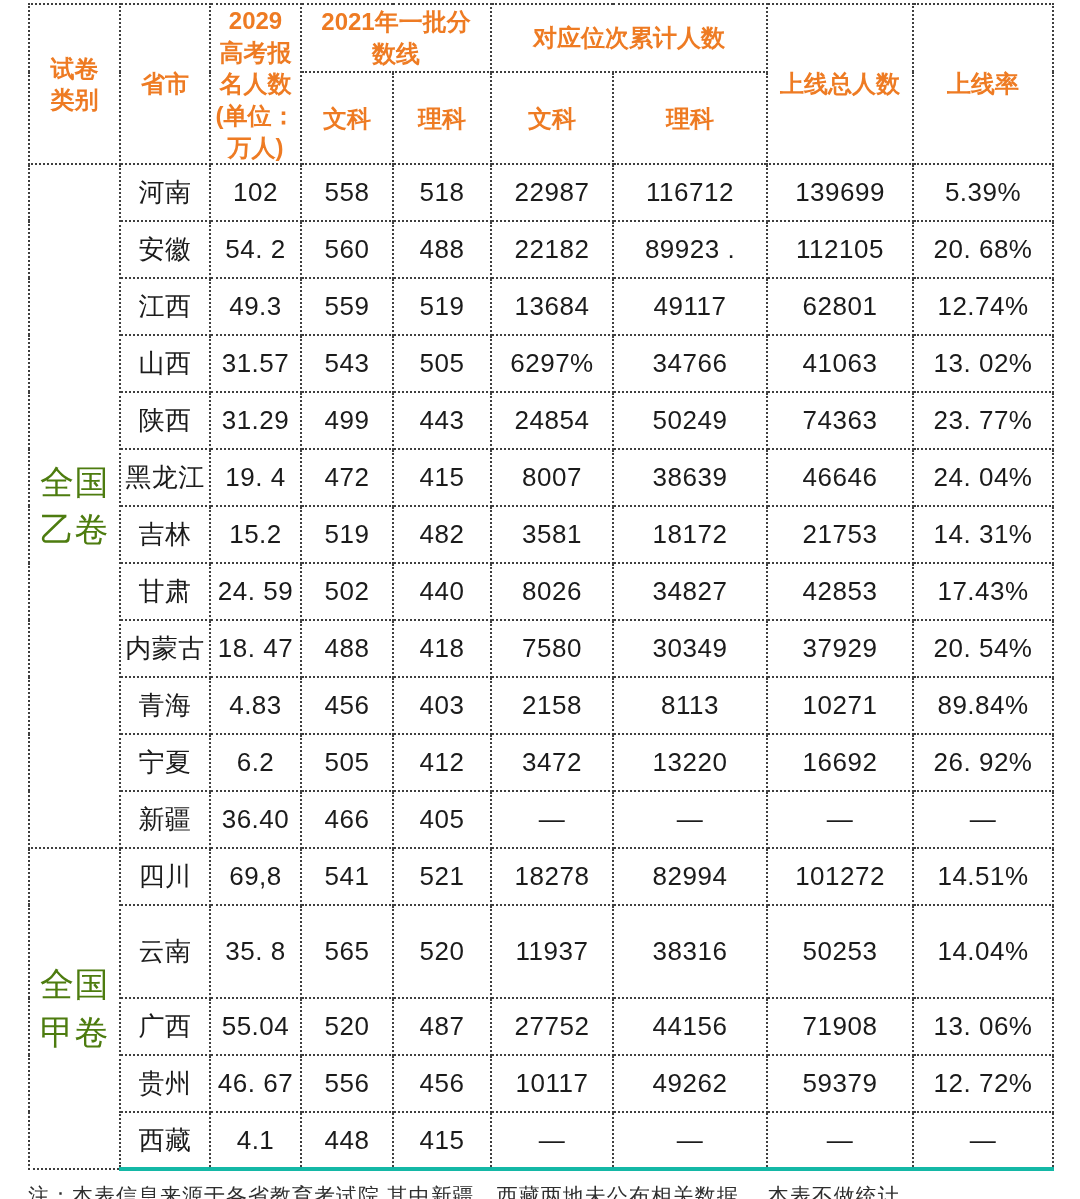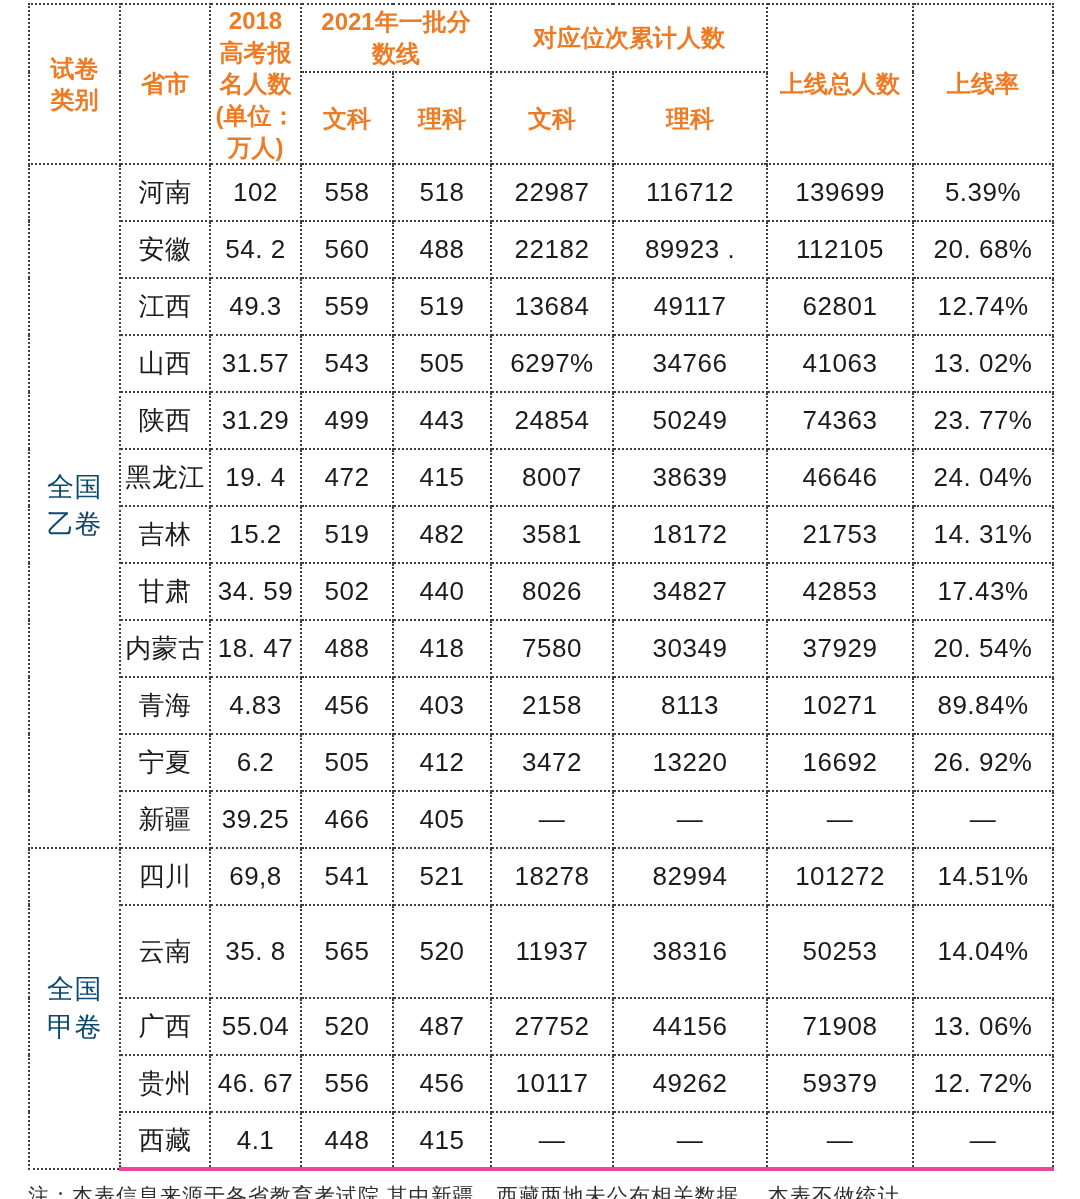--- a/index.html
+++ b/index.html
@@ -33,25 +33,25 @@
   }
   .score-table thead tr.head-top { height: 62px; }
   .score-table thead tr.head-sub { height: 88px; }
   .score-table tbody tr { height: 57px; }
   .score-table tbody tr:nth-child(14) { height: 93px; }
   .score-table tbody td {
     font-size: 26px;
     color: #1b1b1b;
     letter-spacing: 0.5px;
   }
-  .score-table tbody tr:last-child td { border-bottom: 4px solid #ec4899; }
+  .score-table tbody tr:last-child td { border-bottom: 4px solid #14b8a6; }
   .score-table td.group-cell {
     border-bottom: 2px dotted #3f3f3f;
-    font-size: 27px;
-    color: #0c4a6e;
+    font-size: 34px;
+    color: #4d7c0f;
     white-space: pre-line;
     line-height: 1.4;
   }
   .footnote {
     margin-top: 11px;
     font-size: 21px;
     color: #2e2e2e;
     letter-spacing: 1px;
     white-space: nowrap;
   }
@@ -70,21 +70,21 @@
         <col style="width:122px">
       <col style="width:154px">
         <col style="width:146px">
         <col style="width:140px">
     </colgroup>
     <thead>
       <tr class="head-top">
         <th rowspan="2">试卷
 类别</th>
         <th rowspan="2">省市</th>
-        <th rowspan="2">2018
+        <th rowspan="2">2029
 高考报
 名人数
 (单位：
 万人)</th>
         <th colspan="2">2021年一批分
 数线</th>
         <th colspan="2">对应位次累计人数</th>
         <th rowspan="2">上线总人数</th>
         <th rowspan="2">上线率</th>
       </tr>
@@ -163,21 +163,21 @@
           <td>15.2</td>
           <td>519</td>
           <td>482</td>
           <td>3581</td>
           <td>18172</td>
           <td>21753</td>
           <td>14. 31%</td>
         </tr>
         <tr>
           <td>甘肃</td>
-          <td>34. 59</td>
+          <td>24. 59</td>
           <td>502</td>
           <td>440</td>
           <td>8026</td>
           <td>34827</td>
           <td>42853</td>
           <td>17.43%</td>
         </tr>
         <tr>
           <td>内蒙古</td>
           <td>18. 47</td>
@@ -203,21 +203,21 @@
           <td>6.2</td>
           <td>505</td>
           <td>412</td>
           <td>3472</td>
           <td>13220</td>
           <td>16692</td>
           <td>26. 92%</td>
         </tr>
         <tr>
           <td>新疆</td>
-          <td>39.25</td>
+          <td>36.40</td>
           <td>466</td>
           <td>405</td>
           <td>—</td>
           <td>—</td>
           <td>—</td>
           <td>—</td>
         </tr>
         <tr>
           <td rowspan="5" class="group-cell">全国
 甲卷</td>

